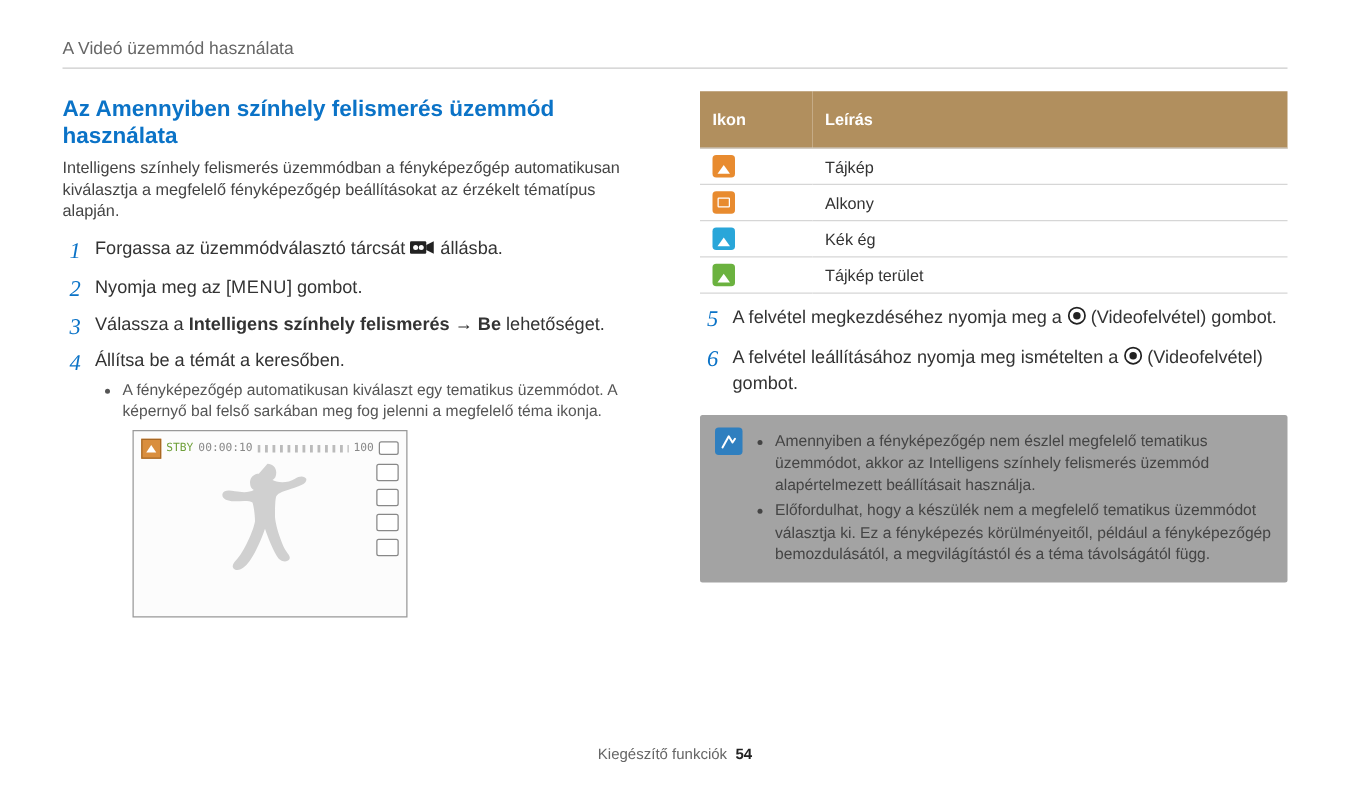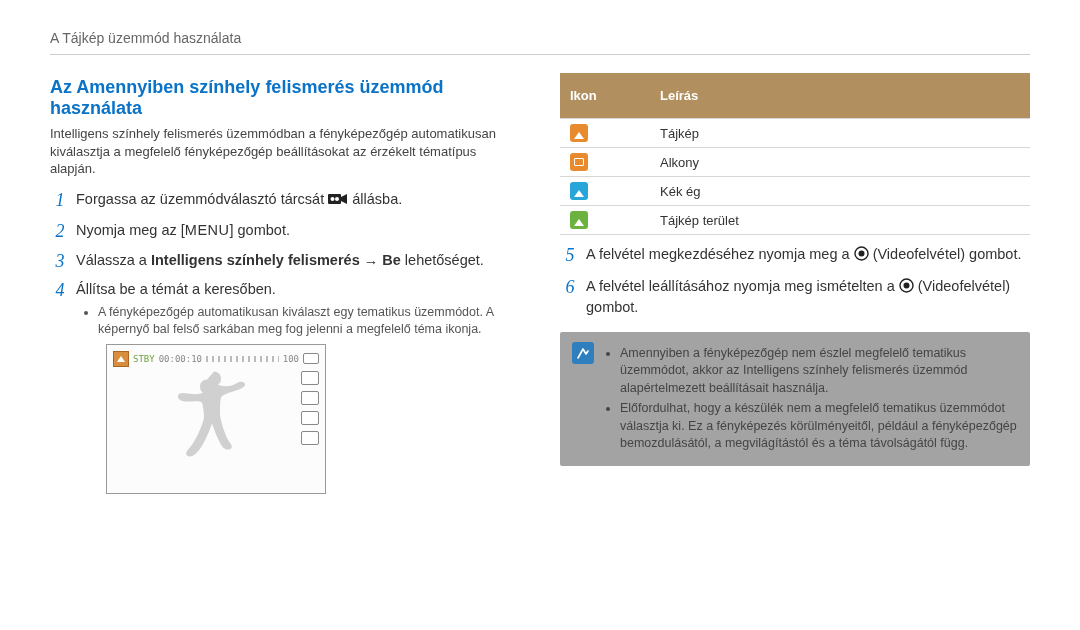--- a/index.html
+++ b/index.html
@@ -178,21 +178,21 @@
     position:absolute; bottom:20px; left:0; right:0;
     text-align:center;
     font-size:12px; color:#666;
   }
   .footer b{ color:#222;}
 </style>
 </head>
 <body>
 
 <div class="page">
-  <div class="breadcrumb">A Tájkép üzemmód használata</div>
+  <div class="breadcrumb">A Videó üzemmód használata</div>
 
   <div class="columns">
 
     <div class="col">
       <div class="heading-blue">Az Amennyiben színhely felismerés üzemmód használata</div>
       <div class="intro">Intelligens színhely felismerés üzemmódban a fényképezőgép automatikusan kiválasztja a megfelelő fényképezőgép beállításokat az érzékelt tématípus alapján.</div>
 
       <ol class="steps">
         <li>
           <span>Forgassa az üzemmódválasztó tárcsát </span>
@@ -299,13 +299,16 @@
             </svg>
         </span>
         <ul>
           <li>Amennyiben a fényképezőgép nem észlel megfelelő tematikus üzemmódot, akkor az Intelligens színhely felismerés üzemmód alapértelmezett beállításait használja.</li>
           <li>Előfordulhat, hogy a készülék nem a megfelelő tematikus üzemmódot választja ki. Ez a fényképezés körülményeitől, például a fényképezőgép bemozdulásától, a megvilágítástól és a téma távolságától függ.</li>
         </ul>
       </div>
     </div>
   </div>
 
+  <div class="footer">
+    <span>Kiegészítő funkciók</span>&nbsp;&nbsp;<b>54</b>
+  </div>
 </div>
 
 </body></html>

